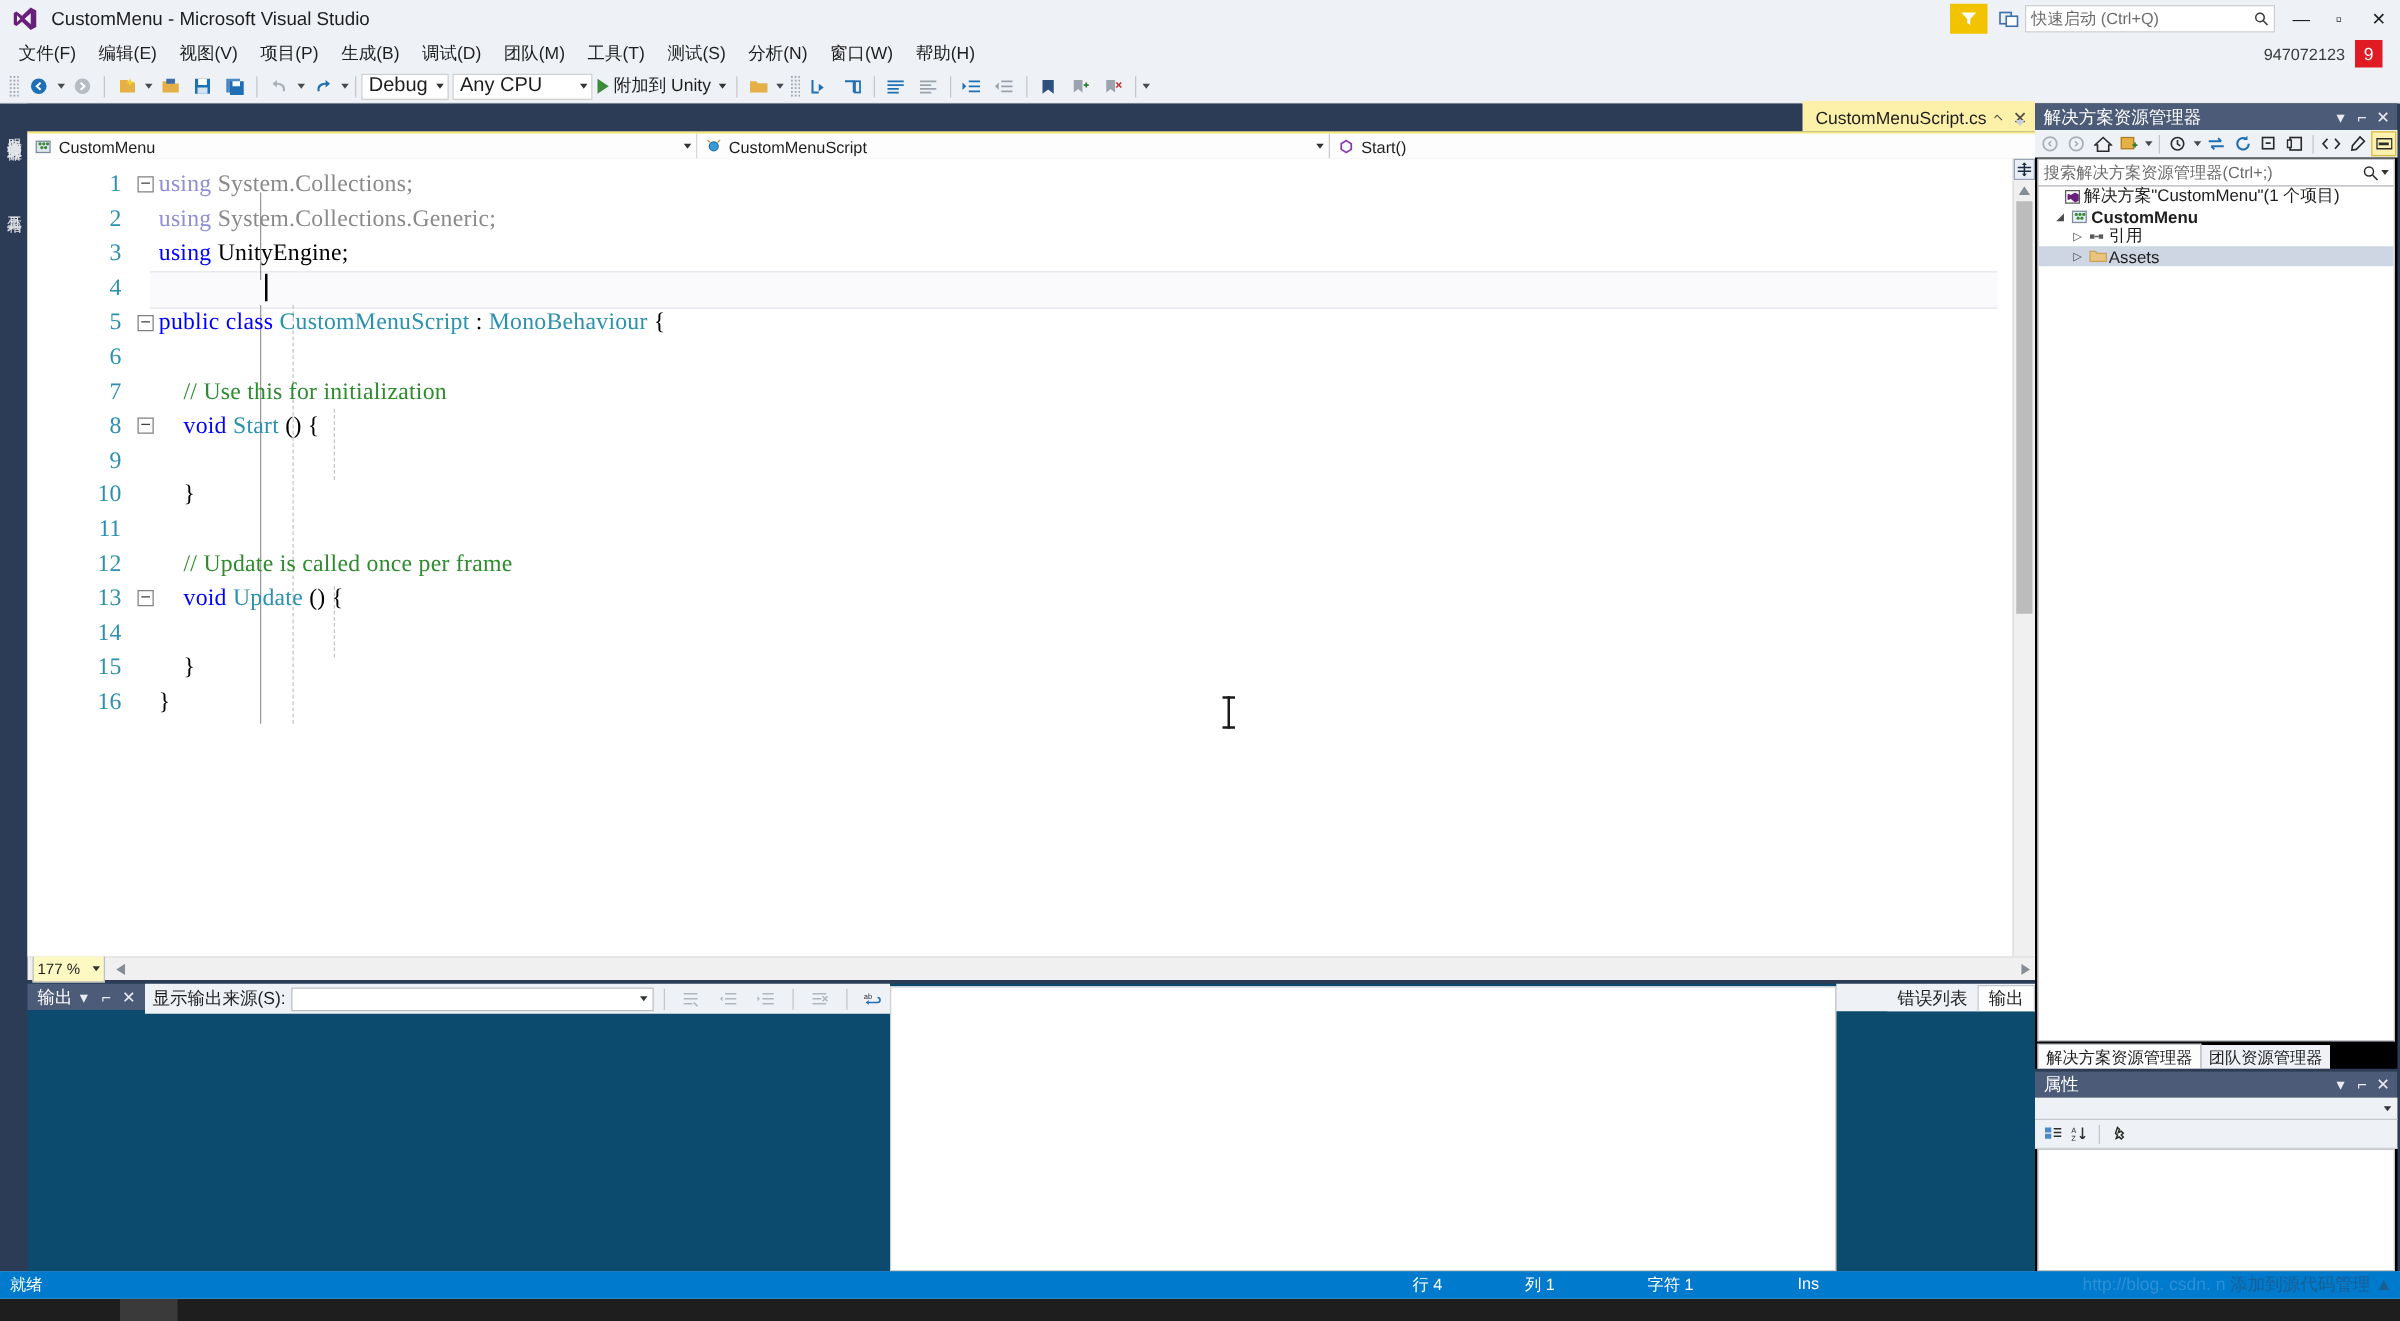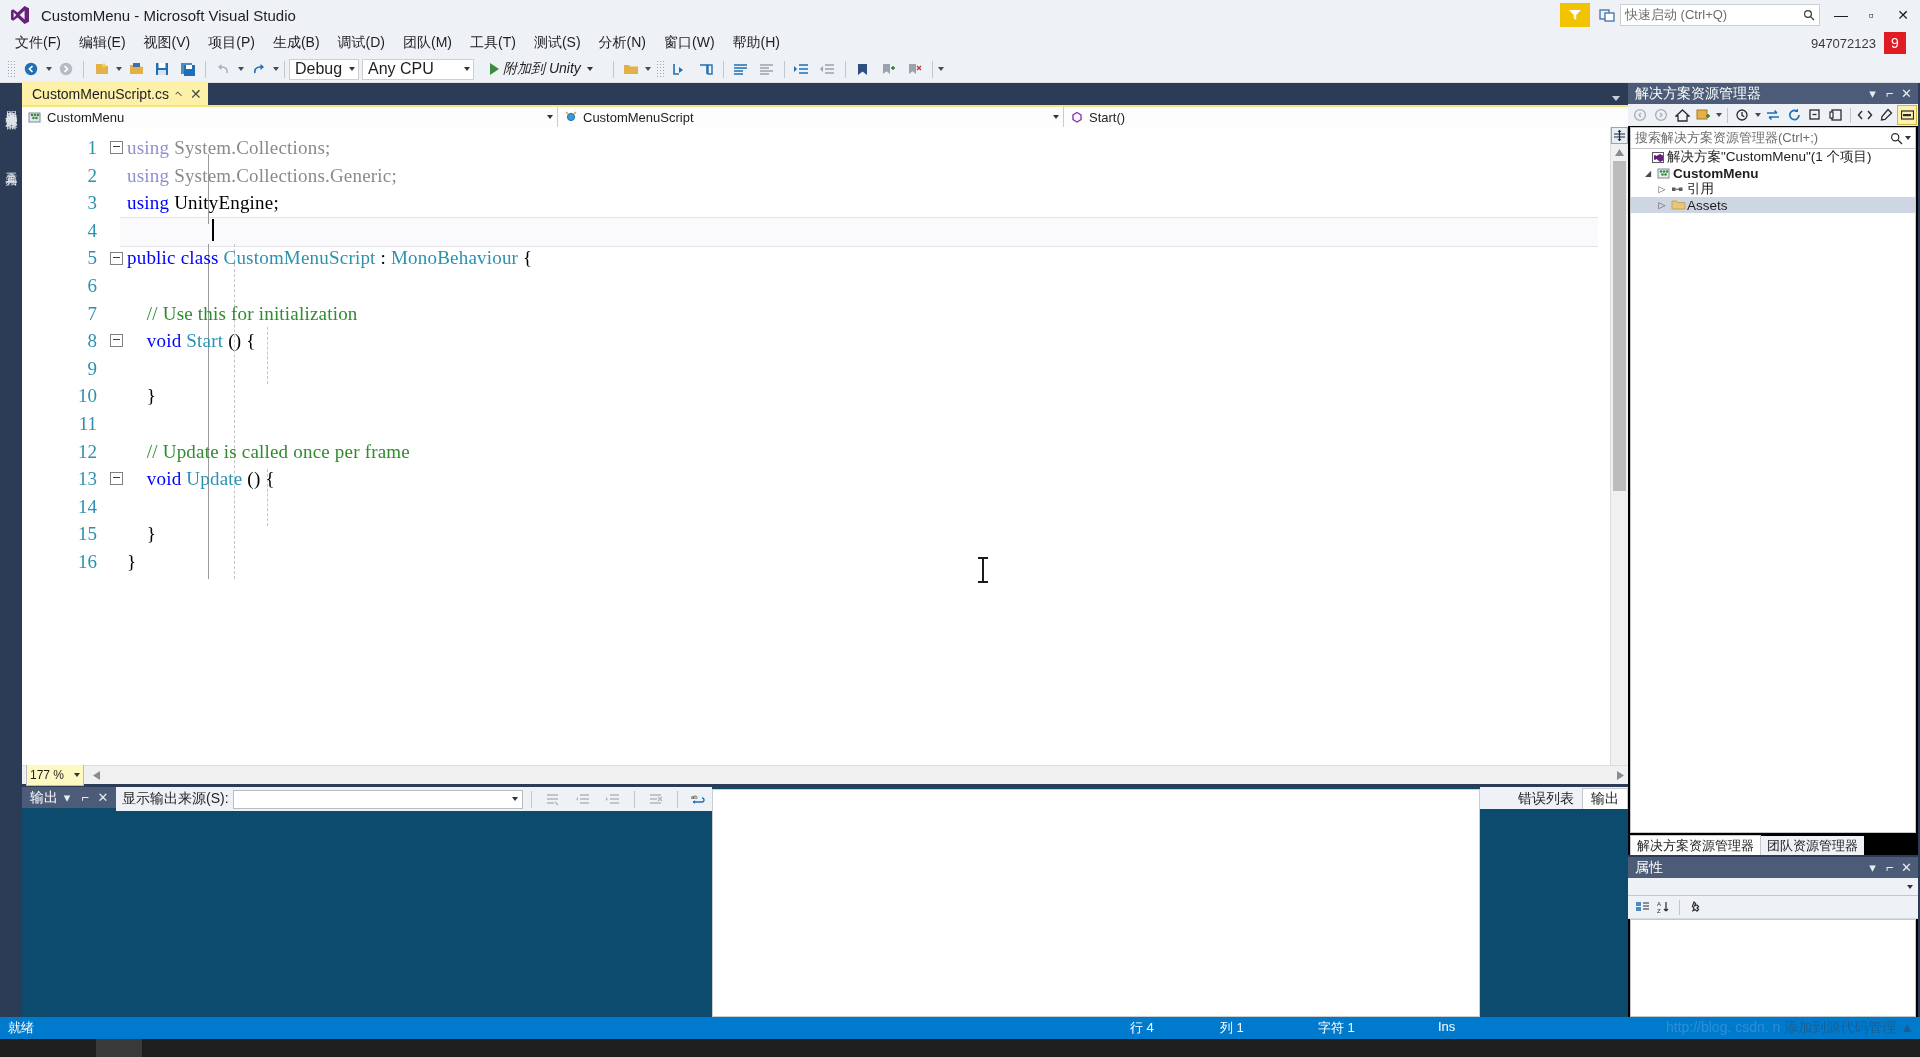--- a/index.html
+++ b/index.html
@@ -39,35 +39,35 @@
         background-size:3px 3px;background-position:0 0;opacity:.9;}
   .tbtn{height:22px;min-width:22px;display:flex;align-items:center;justify-content:center;padding:0 2px;}
   .tbtn svg{display:block;}
   .tsep{width:1px;height:17px;background:#c3c7cc;margin:0 4px;}
   .caret{width:9px;height:22px;display:flex;align-items:center;justify-content:center;}
   .caret i{border-left:3.5px solid transparent;border-right:3.5px solid transparent;border-top:4px solid #4a4a4a;display:block;}
   .combo{height:21px;background:#fff;border:1px solid #ccced0;display:flex;align-items:center;padding:0 3px 0 5px;box-sizing:border-box;font-size:16px;}
   .combo span{flex:1;white-space:nowrap;overflow:hidden;}
   .combo-debug{width:70px;}
   .combo-cpu{width:112px;}
-  .runbtn{display:flex;align-items:center;gap:4px;padding:0 16px;height:22px;font-style:italic;}
+  .runbtn{display:flex;align-items:center;gap:4px;padding:0 4px;height:22px;}
   .runtri{width:0;height:0;border-left:9px solid #3a8b3a;border-top:6px solid transparent;border-bottom:6px solid transparent;}
   .runbtn span{font-size:14px;color:#1e1e1e;white-space:nowrap;}
 
   
   .bodyrow{flex:1;display:flex;min-height:0;background:#2d3c56;}
   .leftrail{width:22px;background:#2d3c56;display:flex;flex-direction:column;align-items:center;padding-top:12px;flex:none;}
   .railtab{writing-mode:vertical-rl;font-size:12px;color:#e3e6ea;padding:6px 2px;letter-spacing:1px;}
   .railtab.second{margin-top:42px;}
 
   .center{flex:1;display:flex;flex-direction:column;min-width:0;background:#2d3c56;}
   .rightcol{width:290px;flex:none;display:flex;flex-direction:column;background:#2d3c56;padding-right:2px;}
 
   
-  .tabstrip{height:22px;background:#2d3c56;display:flex;align-items:flex-end;position:relative;flex:none;}
+  .tabstrip{height:22px;background:#2d3c56;display:flex;align-items:flex-end;position:relative;flex:none;justify-content:flex-end;}
   .doctab{height:22px;background:#fdf0a8;display:flex;align-items:center;padding:0 6px 0 10px;gap:7px;font-size:14px;color:#1e1e1e;border-top:2px solid #fdf0a8;}
   .doctab .pin{font-size:12px;color:#4a4a4a;transform:rotate(45deg);}
   .doctab .cls{font-size:14px;color:#4a4a4a;}
   .tabstrip-caret{position:absolute;right:8px;bottom:4px;}
   .tabstrip-caret i{border-left:4px solid transparent;border-right:4px solid transparent;border-top:5px solid #c9cfd8;display:block;}
 
   
   .navbar{height:20px;background:#fdfdfd;border-top:2px solid #f3e67c;display:flex;align-items:stretch;flex:none;}
   .navcell{display:flex;align-items:center;gap:5px;padding:0 4px 0 6px;border-right:1px solid #c9ccd1;box-sizing:border-box;font-size:13px;color:#1e1e1e;background:#fdfdfd;}
   .navcell .lbl{flex:1;white-space:nowrap;overflow:hidden;}
@@ -112,21 +112,21 @@
   
   .outpane{height:230px;flex:none;background:#0c4a6e;display:flex;margin:3px 0 0 0;}
   .outhdr{height:21px;background:#4c5b77;display:flex;align-items:center;padding:0 4px 0 8px;color:#fff;font-size:14px;flex:none;}
   .outhdr .sp{flex:1;}
   .outhdr .ic{width:18px;height:18px;display:flex;align-items:center;justify-content:center;color:#e8ecf2;font-size:13px;}
   .outtool{height:24px;background:#eef1f6;display:flex;align-items:center;gap:4px;padding-left:6px;flex:none;}
   .outtool .lbl{font-size:14px;color:#1e1e1e;}
   .outcombo{width:290px;height:19px;background:#fff;border:1px solid #b9bcc0;display:flex;align-items:center;box-sizing:border-box;}
   .outcombo .dd{margin-left:auto;margin-right:4px;border-left:3.5px solid transparent;border-right:3.5px solid transparent;border-top:4px solid #333;}
   .outbody{flex:1;background:#fff;border:1px solid #ccced0;margin:2px 0 0 0;}
-  .outtabs{height:22px;display:flex;align-items:flex-end;gap:0;padding-left:30px;flex:none;background:#eef1f6;}
+  .outtabs{height:22px;display:flex;align-items:flex-end;gap:0;padding-left:41px;flex:none;background:#eef1f6;}
   .otab{height:20px;display:flex;align-items:center;padding:0 8px;font-size:14px;color:#1e1e1e;background:#eef1f6;}
   .otab.active{background:#fdfdfd;border:1px solid #c5c8cd;border-bottom:none;}
 
   
   .panel{background:#000000;display:flex;flex-direction:column;}
   .panelhdr{height:21px;background:#4c5b77;display:flex;align-items:center;padding:0 3px 0 7px;color:#fff;font-size:14px;flex:none;}
   .panelhdr .sp{flex:1;}
   .panelhdr .ic{width:17px;height:18px;display:flex;align-items:center;justify-content:center;color:#e8ecf2;font-size:13px;}
   .setoolbar{height:22px;background:#eef1f6;display:flex;align-items:center;gap:1px;padding-left:2px;flex:none;}
   .seb{width:20px;height:20px;display:flex;align-items:center;justify-content:center;}

